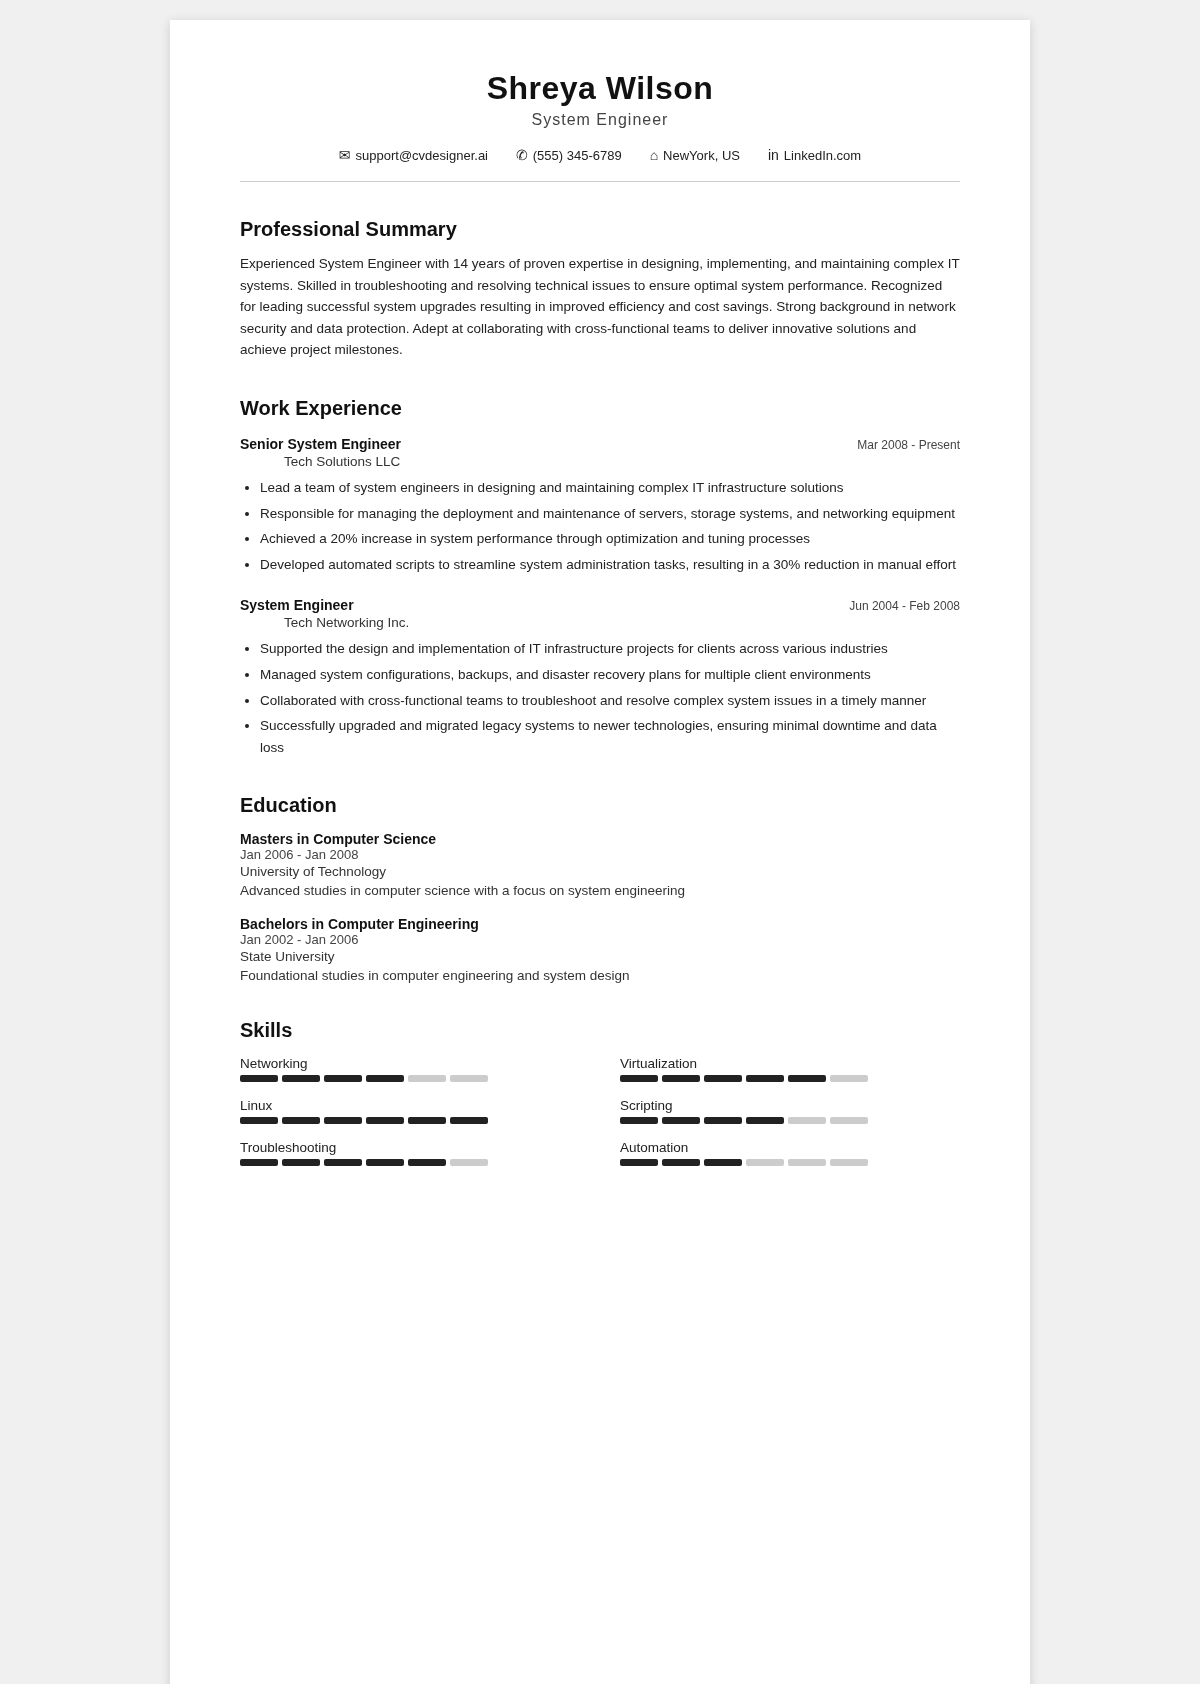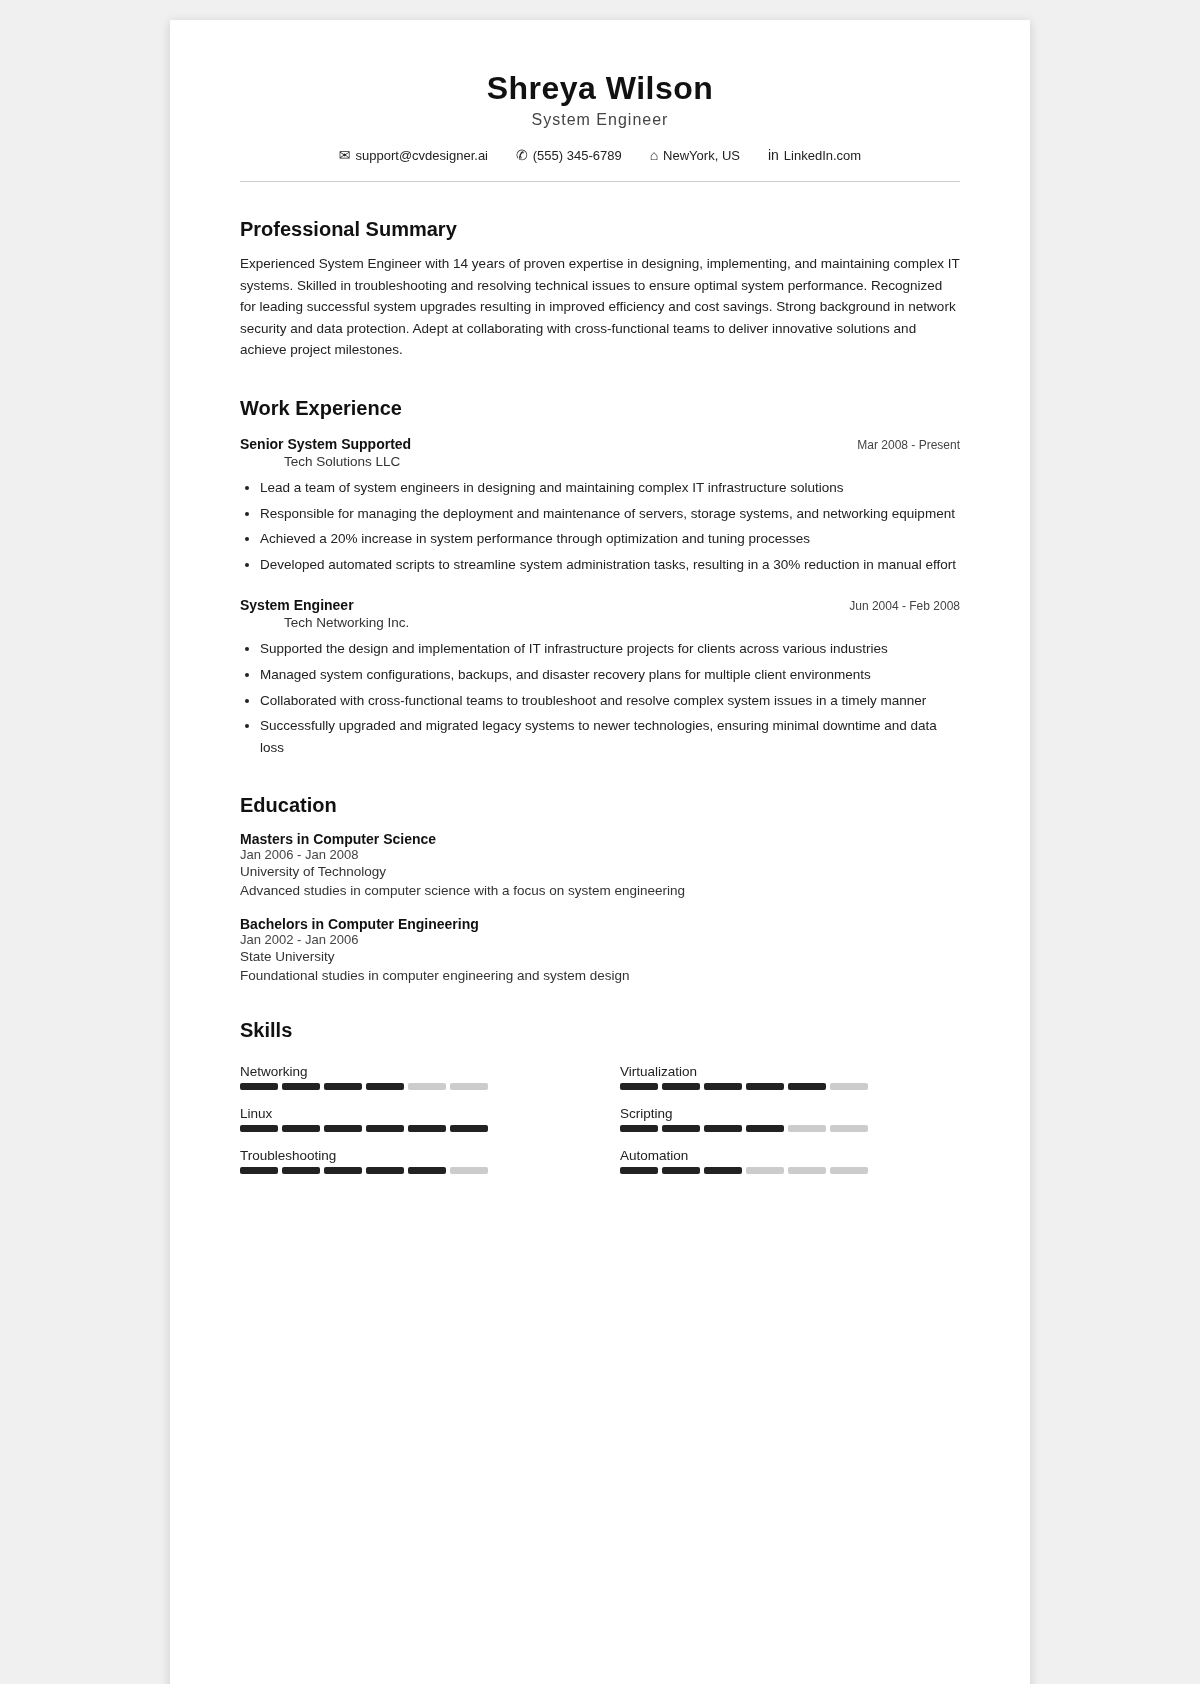--- a/index.html
+++ b/index.html
@@ -127,21 +127,21 @@
     }
     .edu-desc {
       font-size: 13.5px;
       color: #333;
       margin-top: 4px;
     }
     .skills-grid {
       display: grid;
       grid-template-columns: 1fr 1fr;
       gap: 10px 40px;
-      margin-top: 22px;
+      margin-top: 14px;
     }
     .skill-item {
       margin-bottom: 6px;
     }
     .skill-name {
       font-size: 13.5px;
       color: #222;
       margin-bottom: 4px;
     }
     .skill-bar-container {
@@ -192,21 +192,21 @@
   <div class="section">
     <div class="section-title">Professional Summary</div>
     <p class="summary-text">Experienced System Engineer with 14 years of proven expertise in designing, implementing, and maintaining complex IT systems. Skilled in troubleshooting and resolving technical issues to ensure optimal system performance. Recognized for leading successful system upgrades resulting in improved efficiency and cost savings. Strong background in network security and data protection. Adept at collaborating with cross-functional teams to deliver innovative solutions and achieve project milestones.</p>
   </div>
 
   <div class="section">
     <div class="section-title">Work Experience</div>
 
     <div class="job-block">
       <div class="job-header">
-        <span class="job-title">Senior System Supported</span>
+        <span class="job-title">Senior System Engineer</span>
         <span class="job-date">Mar 2008 - Present</span>
       </div>
       <div class="job-company">Tech Solutions LLC</div>
       <ul class="job-bullets">
         <li>Lead a team of system engineers in designing and maintaining complex IT infrastructure solutions</li>
         <li>Responsible for managing the deployment and maintenance of servers, storage systems, and networking equipment</li>
         <li>Achieved a 20% increase in system performance through optimization and tuning processes</li>
         <li>Developed automated scripts to streamline system administration tasks, resulting in a 30% reduction in manual effort</li>
       </ul>
     </div>

